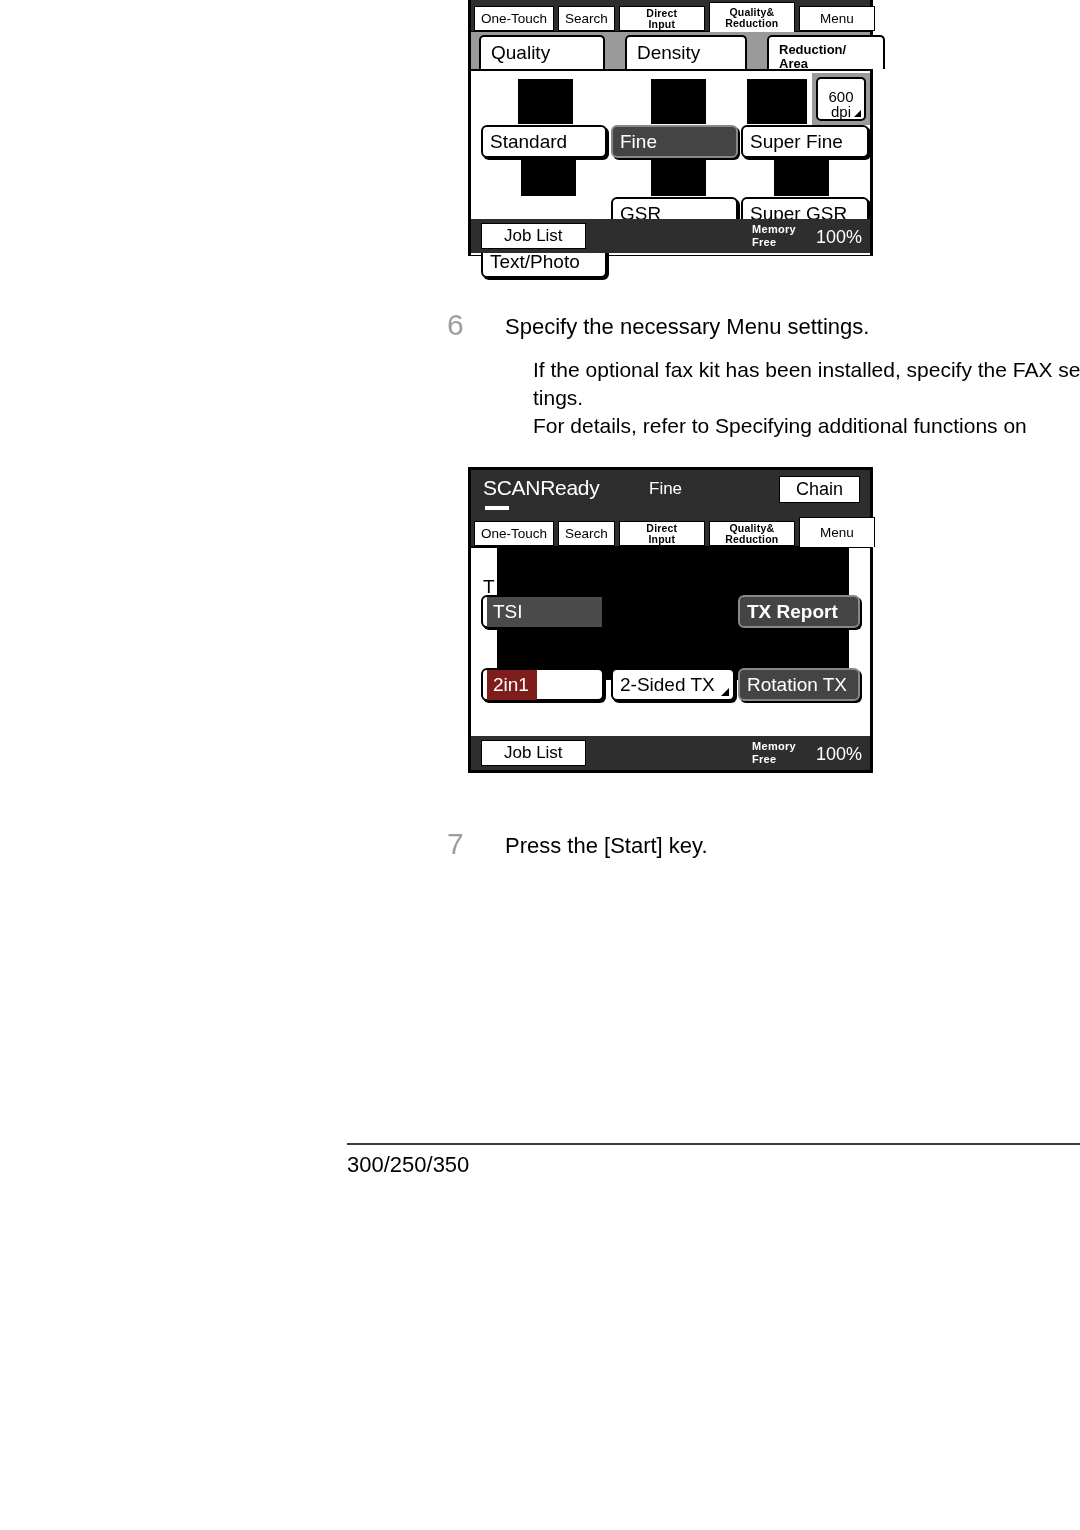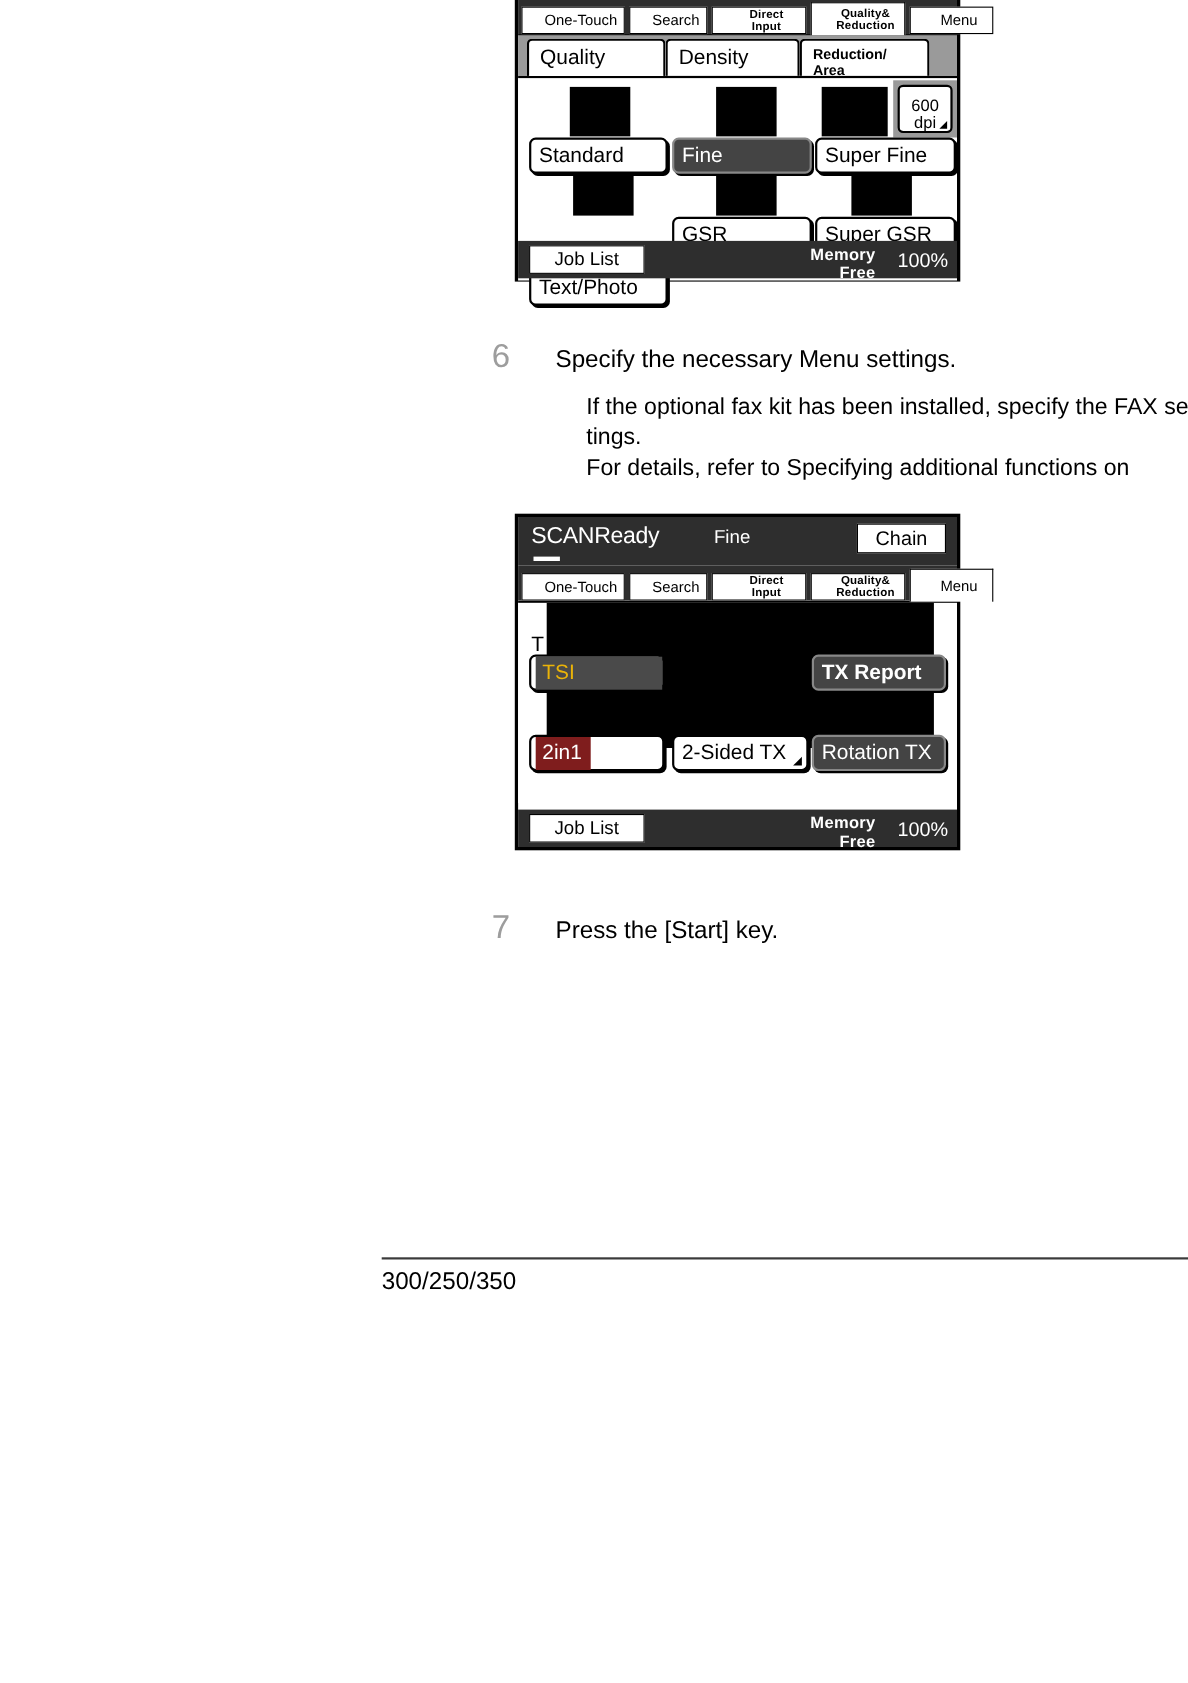--- a/index.html
+++ b/index.html
@@ -74,21 +74,21 @@
     padding: 0 3px 0 3px;
     gap: 4px;
     box-sizing: border-box;
   }
   .fn-tab {
     background: #ffffff;
     color: #000000;
     border: 1px solid #000000;
     font-size: 13.5px;
     line-height: 1.0;
-    padding: 3px 6px 2px 20px;
+    padding: 3px 6px 2px 6px;
     text-align: center;
     white-space: nowrap;
     box-sizing: border-box;
     height: 25px;
     display: flex;
     flex-direction: column;
     justify-content: center;
     align-items: center;
   }
   .fn-tab.two-line {
@@ -106,21 +106,21 @@
     z-index: 4;
   }
 
   
   .sub-strip {
     background: #9a9a9a;
     height: 38px;
     display: flex;
     align-items: flex-end;
     padding: 4px 4px 0 8px;
-    gap: 0;
+    gap: 20px;
     box-sizing: border-box;
     border-top: 1px solid #000;
   }
   .sub-tab {
     background: #ffffff;
     border: 2px solid #000000;
     border-bottom: none;
     border-radius: 5px 5px 0 0;
     font-size: 19px;
     padding: 3px 10px 4px 10px;
@@ -230,24 +230,24 @@
     color: #000000;
     font-size: 17px;
     padding: 2px 22px;
     border: 1px solid #000;
   }
   .lcd-foot .memlbl {
     position: absolute;
     right: 74px;
     top: 4px;
     color: #ffffff;
-    font-size: 15px;
+    font-size: 11px;
     font-weight: bold;
     line-height: 1.15;
-    text-align: right;
+    text-align: left;
     letter-spacing: 0.3px;
     margin-left: 24px;
   }
   .lcd-foot .mempct {
     position: absolute;
     right: 8px;
     top: 8px;
     color: #ffffff;
     font-size: 18px;
   }
@@ -419,21 +419,21 @@
   </div>
 
 
   <div class="lcd-body" style="height:182px;">
 
     <span style="position:absolute; left:12px; top:28px; font-size:19px;">T</span>
 
     <div class="redact" style="left:26px; top:0px; width:352px; height:132px;"></div>
 
     <div class="btn" style="left:10px; top:47px; width:123px; height:33px; background:#ffffff; box-shadow:2px 2px 0 #000000;">
-      <span class="inner-chip" style="background:#4a4a4a; color:#eab308; display:block; width:112px; margin-left:-3px; padding:4px 0 4px 6px;">TSI</span>
+      <span class="inner-chip" style="background:#4a4a4a; color:#ffffff; display:block; width:112px; margin-left:-3px; padding:4px 0 4px 6px;">TSI</span>
     </div>
 
     <div class="btn sel" style="left:267px; top:47px; width:122px; height:33px;font-weight:bold;">
       <span>TX Report</span>
     </div>
 
     <div class="btn" style="left:10px; top:120px; width:123px; height:33px;">
       <span class="inner-chip" style="background:#7f1d1d; color:#ffffff; display:block; margin-left:-3px; padding:4px 8px 4px 6px;">2in1</span>
     </div>
     <div class="btn" style="left:140px; top:120px; width:124px; height:33px;">

